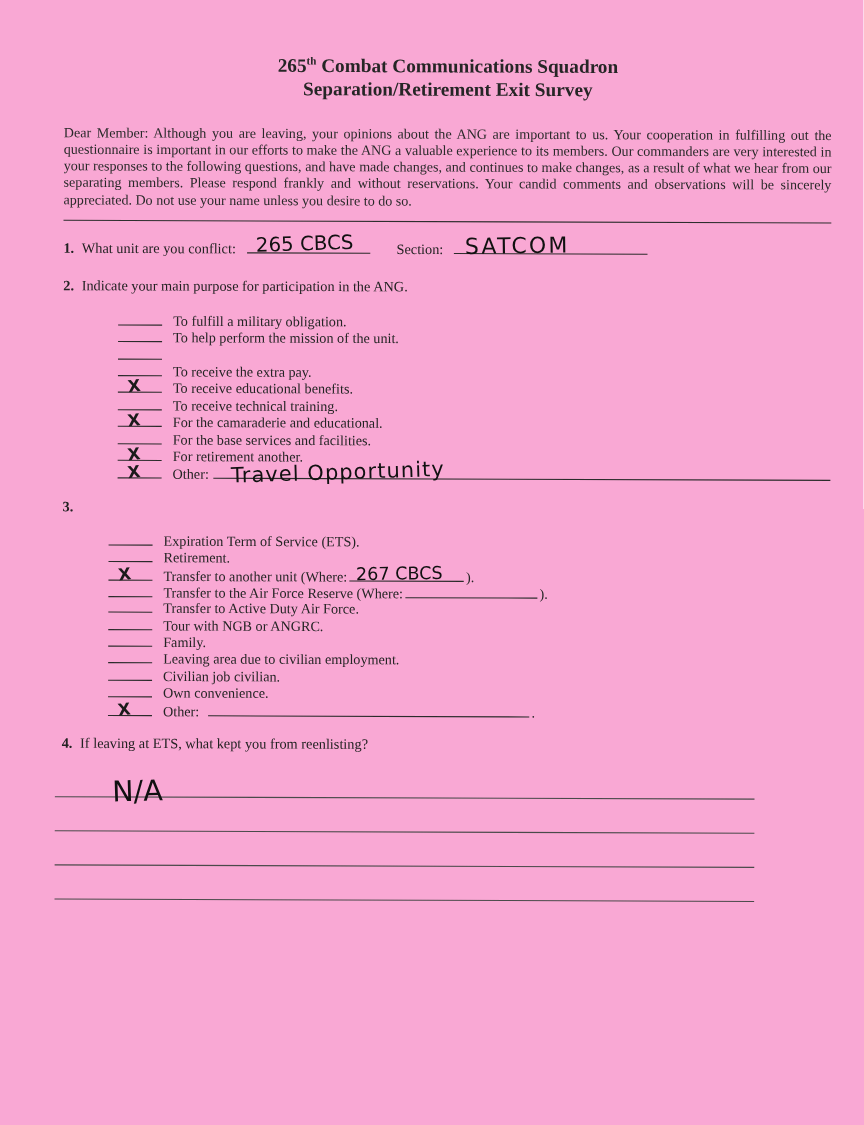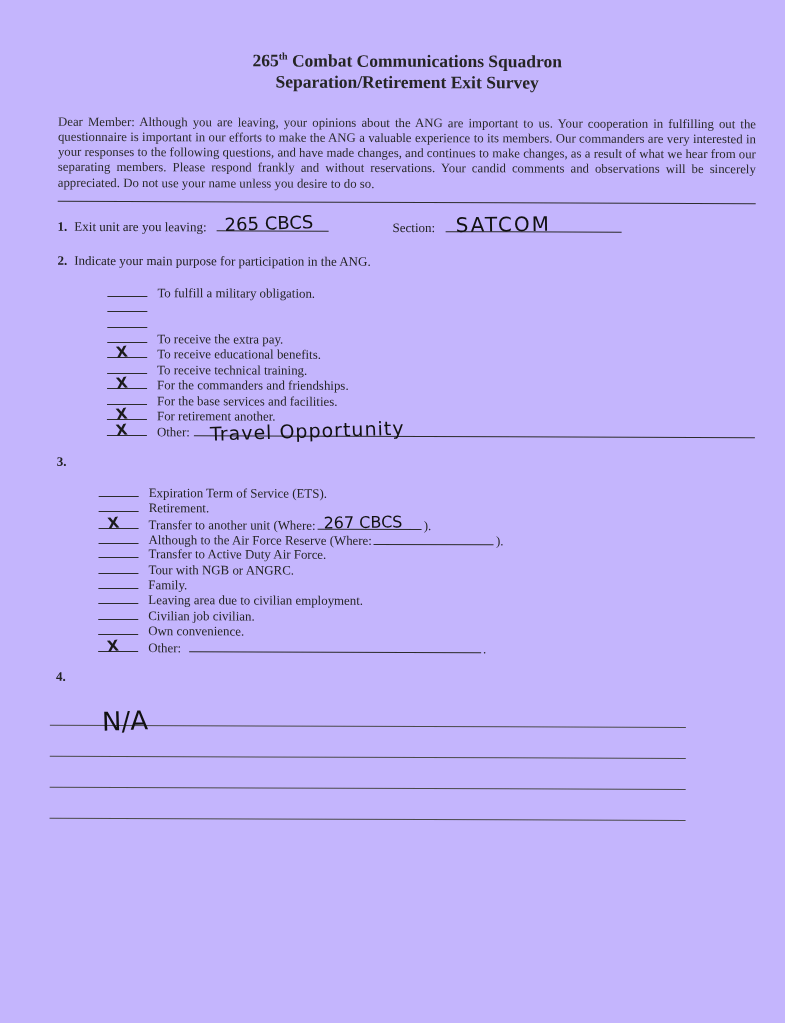--- a/index.html
+++ b/index.html
@@ -1,36 +1,36 @@
 <!DOCTYPE html>
 <html><head>
 <meta charset="utf-8">
 <style>
   html,body{margin:0;padding:0;background:#ffffff;}
-  .sheet{width:785px;height:1023px;position:relative;background:#c4b5fd;
+  .sheet{width:785px;height:1023px;position:relative;background:#f9a8d4;
          font-family:"Liberation Serif",serif;color:#1f1f1f;overflow:hidden;}
   .content{position:absolute;left:57px;top:0;width:698px;transform:rotate(0.2deg);}
 
   .title{margin-top:46px;text-align:center;font-weight:bold;font-size:17.5px;line-height:21.5px;color:#262626;}
   .title sup{font-size:10px;}
 
   .intro{margin:22px 0 0 0;font-size:12.8px;line-height:15.2px;text-align:justify;color:#2a2a2a;}
 
   .rule{margin:10px 0 0 0;border:none;border-top:1.6px solid #2e2e2e;width:100%;}
 
   .qrow{display:flex;align-items:baseline;font-size:13px;color:#222;}
   .qnum{font-weight:bold;margin-right:7px;flex:none;}
   .q1{margin-top:16px;}
   .q2h{margin-top:18px;}
   .q3h{margin-top:14px;}
   .q4h{margin-top:14px;}
 
   .fill{display:inline-block;border-bottom:1.4px solid #2b2b2b;height:12px;position:relative;flex:none;}
   .fill-q1{width:112px;margin-left:10px;}
-  .seclabel{margin-left:64px;flex:none;}
+  .seclabel{margin-left:24px;flex:none;}
   .fill-sec{width:176px;margin-left:10px;}
 
   .optlist{margin-top:17px;padding-left:50px;}
   .optlist3{margin-top:16px;padding-left:42px;}
   .opt{display:flex;align-items:baseline;height:15.4px;font-size:12.9px;color:#252525;}
   .blank{display:inline-block;width:40px;height:10px;border-bottom:1.3px solid #2b2b2b;
          position:relative;flex:none;margin-right:10px;}
   .mark{position:absolute;left:9px;bottom:-3px;font-family:"DejaVu Sans",sans-serif;
         font-weight:700;font-size:15px;color:#1b1b1b;transform:rotate(-7deg);line-height:1;}
   .ifill{display:inline-block;border-bottom:1.3px solid #2b2b2b;height:11px;position:relative;flex:none;margin:0 2px;}
@@ -57,21 +57,21 @@
       <div><span>265</span><sup>th</sup><span> Combat Communications Squadron</span></div>
       <div>Separation/Retirement Exit Survey</div>
     </div>
 
     <p class="intro">Dear Member:  Although you are leaving, your opinions about the ANG are important to us.  Your cooperation in fulfilling out the questionnaire is important in our efforts to make the ANG a valuable experience to its members.  Our commanders are very interested in your responses to the following questions, and have made changes, and continues to make changes, as a result of what we hear from our separating members.  Please respond frankly and without reservations.  Your candid comments and observations will be sincerely appreciated.  Do not use your name unless you desire to do so.</p>
 
     <hr class="rule">
 
     <div class="qrow q1">
       <span class="qnum">1.</span>
-      <span>Exit unit are you leaving:</span>
+      <span>What unit are you conflict:</span>
       <span class="fill fill-q1">
           <span class="hand hand-q1">265 CBCS</span>
         </span>
       <span class="seclabel">Section:</span>
       <span class="fill fill-sec">
           <span class="hand hand-sec">SATCOM</span>
         </span>
     </div>
 
     <div class="qrow q2h">
@@ -83,20 +83,21 @@
       <div class="opt">
           <span class="blank">
             <span class="mark"></span>
           </span>
           <span class="opt-text">To fulfill a military obligation.</span>
         </div>
       <div class="opt">
           <span class="blank">
             <span class="mark"></span>
           </span>
+          <span class="opt-text">To help perform the mission of the unit.</span>
         </div>
       <div class="opt">
           <span class="blank">
             <span class="mark"></span>
           </span>
         </div>
       <div class="opt">
           <span class="blank">
             <span class="mark"></span>
           </span>
@@ -111,21 +112,21 @@
       <div class="opt">
           <span class="blank">
             <span class="mark"></span>
           </span>
           <span class="opt-text">To receive technical training.</span>
         </div>
       <div class="opt">
           <span class="blank">
             <span class="mark">X</span>
           </span>
-          <span class="opt-text">For the commanders and friendships.</span>
+          <span class="opt-text">For the camaraderie and educational.</span>
         </div>
       <div class="opt">
           <span class="blank">
             <span class="mark"></span>
           </span>
           <span class="opt-text">For the base services and facilities.</span>
         </div>
       <div class="opt">
           <span class="blank">
             <span class="mark">X</span>
@@ -167,21 +168,21 @@
           <span class="opt-text">Transfer to another unit  (Where:</span>
           <span class="ifill" style="width:104px;">
             <span class="hand hand-where">267 CBCS</span>
           </span>
           <span>).</span>
         </div>
       <div class="opt">
           <span class="blank">
             <span class="mark"></span>
           </span>
-          <span class="opt-text">Although to the Air Force Reserve  (Where:</span>
+          <span class="opt-text">Transfer to the Air Force Reserve  (Where:</span>
           <span class="ifill" style="width:120px;">
             <span class="hand hand-where"></span>
           </span>
           <span>).</span>
         </div>
       <div class="opt">
           <span class="blank">
             <span class="mark"></span>
           </span>
           <span class="opt-text">Transfer to Active Duty Air Force.</span>
@@ -221,20 +222,21 @@
             <span class="mark">X</span>
           </span>
           <span class="opt-text">Other:</span>
           <span class="ifill" style="width:292px;margin-left:8px;"></span>
           <span>.</span>
         </div>
     </div>
 
     <div class="qrow q4h">
       <span class="qnum">4.</span>
+      <span>If leaving at ETS, what kept you from reenlisting?</span>
     </div>
 
     <div class="ansarea">
       <div class="ansline first">
           <span class="hand hand-na">N/A</span>
         </div>
       <div class="ansline"></div>
       <div class="ansline"></div>
       <div class="ansline"></div>
     </div>

